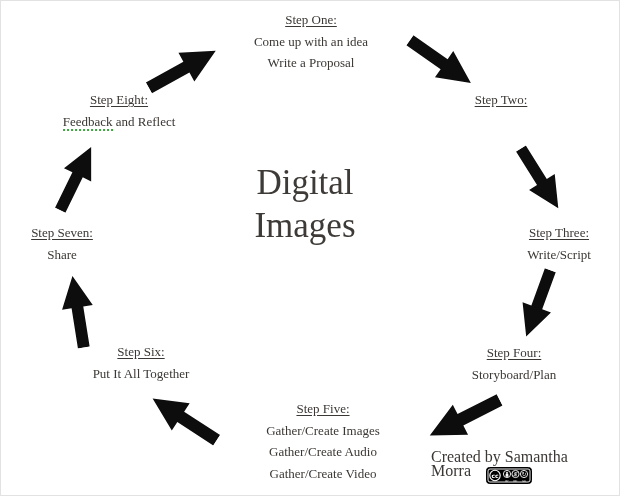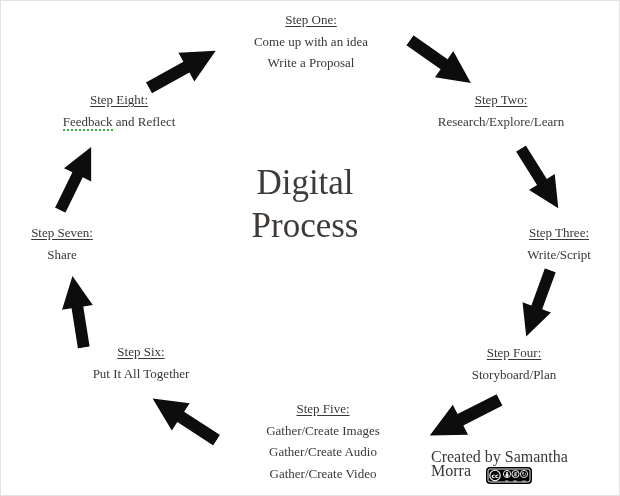--- a/index.html
+++ b/index.html
@@ -39,32 +39,31 @@
   }
   .cc-badge{position:absolute;left:485px;top:466px;width:46px;height:17px;}
 </style>
 </head>
 <body>
 
 <div class="canvas">
 
   <div class="center-title">
     <div>Digital</div>
-    <div>Process</div>
+    <div>Images</div>
   </div>
 
   <div class="step s1">
     <div class="step-heading">Step One:</div>
     <div class="step-line">Come up with an idea</div>
     <div class="step-line">Write a Proposal</div>
   </div>
 
   <div class="step s2">
     <div class="step-heading">Step Two:</div>
-    <div class="step-line">Research/Explore/Learn</div>
   </div>
 
   <div class="step s3">
     <div class="step-heading">Step Three:</div>
     <div class="step-line">Write/Script</div>
   </div>
 
   <div class="step s4">
     <div class="step-heading">Step Four:</div>
     <div class="step-line">Storyboard/Plan</div>

